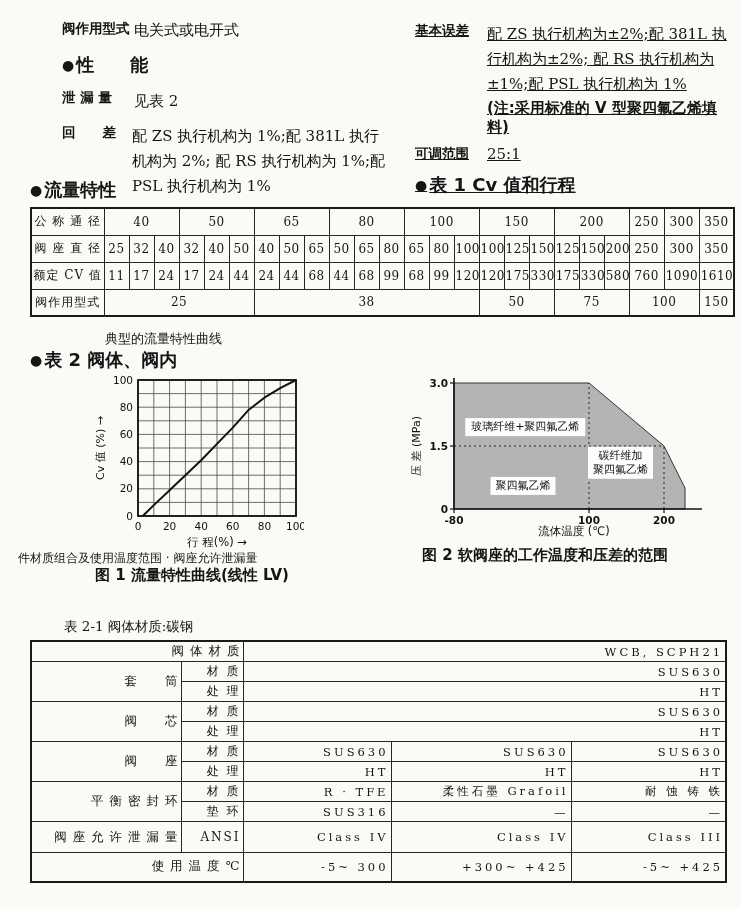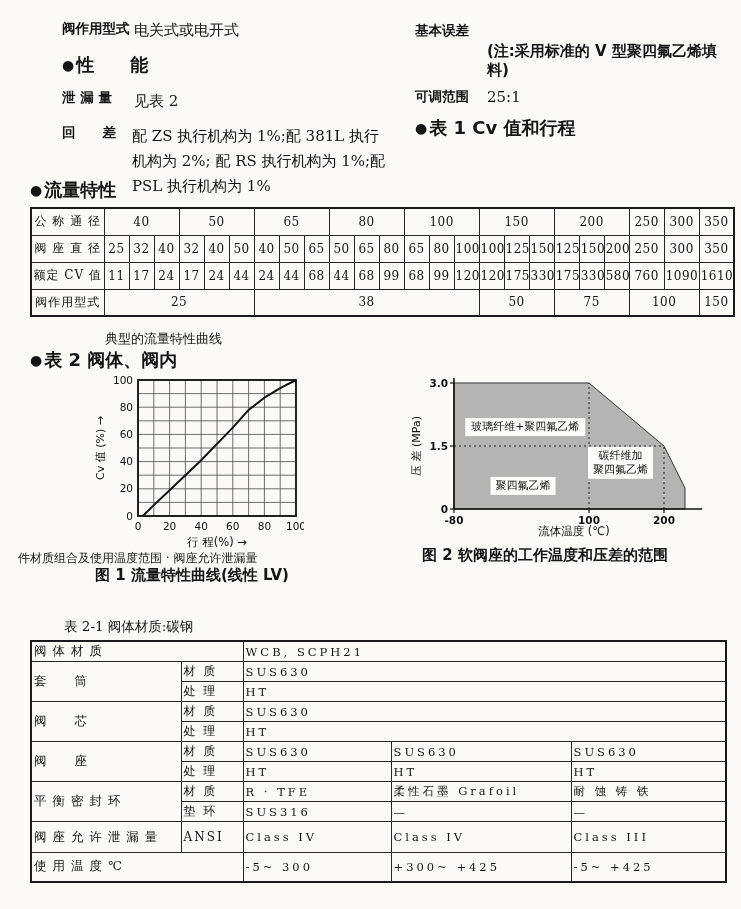--- a/index.html
+++ b/index.html
@@ -3,21 +3,21 @@
 <meta charset="utf-8">
 <style>
   * { margin:0; padding:0; box-sizing:border-box; }
   body { background:#d8d8d8; font-family:"DejaVu Sans","Liberation Sans",sans-serif; }
   .page { position:relative; width:741px; height:909px; margin:0 auto; background:#fbfaf7; color:#151515; overflow:hidden; }
 
   .kai { font-family:"DejaVu Serif","Liberation Serif",serif; }
 
   
   .tl { position:absolute; left:62px; top:20px; width:335px; }
-  .tr-col { position:absolute; left:415px; top:22px; width:322px; }
+  .tr-col { position:absolute; left:415px; top:22px; width:322px;text-decoration:underline; }
   .lblrow { display:flex; margin-bottom:10px; }
   .lbl-b { font-weight:bold; font-size:13.5px; flex:0 0 72px; white-space:pre; }
   .lbl-b.narrow { flex:0 0 70px; }
   .val-t { font-size:15px; line-height:25px; flex:1; }
   .h-bullet { display:flex; align-items:center; font-weight:bold; font-size:18px; margin:14px 0 12px 0; }
   .h-bullet .dot { font-size:14px; margin-right:2px; }
   .note-b { font-weight:bold; font-size:15px; margin:2px 0 8px 72px; }
   .type-row { margin-bottom:6px; }
   .type-row .val-t { line-height:18px; padding-top:1px; }
 
@@ -39,21 +39,21 @@
   .fig-caption { position:absolute; top:546px; font-weight:bold; font-size:15px; text-align:center; }
   .cap1 { left:72px; width:240px;margin-top:20px; }
   .cap2 { left:395px; width:300px; }
 
   .section-heading { position:absolute; left:18px; top:550px; font-weight:normal; font-size:12px; }
   .t2-caption { position:absolute; left:64px; top:618px; font-size:13.5px; }
 
   
   .t2 { position:absolute; left:30px; top:640px; width:695px; border-collapse:collapse; table-layout:fixed;
         font-family:"DejaVu Serif","Liberation Serif",serif; font-size:12px; border:2px solid #1a1a1a; }
-  .t2 td { border:1px solid #262626; text-align:left; height:19px; padding:1px 2px; overflow:hidden; }
+  .t2 td { border:1px solid #262626; text-align:right; height:19px; padding:1px 2px; overflow:hidden; }
   .t2 td.k-label { font-size:12.5px; letter-spacing:1px; }
   .t2 td.k-sub { letter-spacing:2px; }
   .t2 td.k-value { letter-spacing:3px; font-size:11.5px; }
   .t2 tr.tall td { height:31px; }
   .t2 tr.last td { height:29px; }
 
   .footnote { position:absolute; left:64px; top:877px; font-weight:bold; font-size:13px;margin-top:36px; }
   .footnote span { margin-right:38px; }
 
   svg text { font-family:"DejaVu Sans","Liberation Sans",sans-serif; }
@@ -78,20 +78,21 @@
     </div>
     <div class="lblrow">
       <span class="lbl-b narrow">回　　差</span>
       <span class="val-t kai" style="flex:0 0 260px">配 ZS 执行机构为 1%;配 381L 执行机构为 2%; 配 RS 执行机构为 1%;配 PSL 执行机构为 1%</span>
     </div>
   </div>
 
   <div class="tr-col">
     <div class="lblrow" style="margin-bottom:2px">
       <span class="lbl-b">基本误差</span>
+      <span class="val-t kai" style="flex:0 0 248px">配 ZS 执行机构为±2%;配 381L 执行机构为±2%; 配 RS 执行机构为±1%;配 PSL 执行机构为 1%</span>
     </div>
     <div class="note-b">(注:采用标准的 V 型聚四氟乙烯填料)</div>
     <div class="lblrow" style="margin-bottom:4px">
       <span class="lbl-b">可调范围</span>
       <span class="val-t kai" style="line-height:18px">25:1</span>
     </div>
     <div class="h-bullet" style="margin-top:10px">
       <span class="dot">●</span>
       <span>表 1 Cv 值和行程</span>
     </div>

